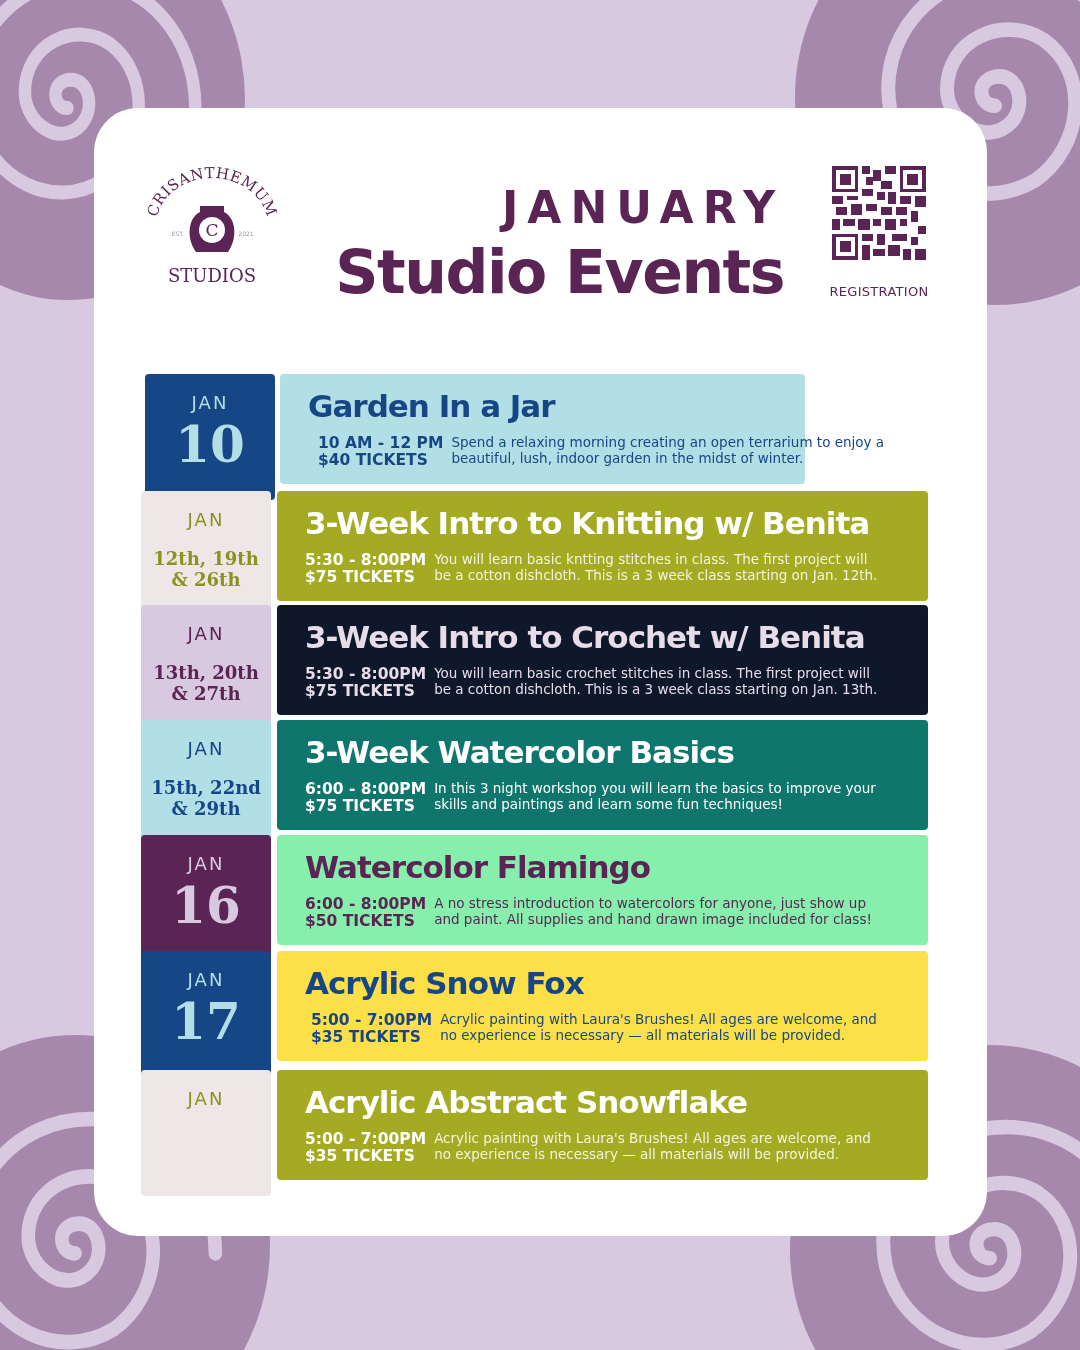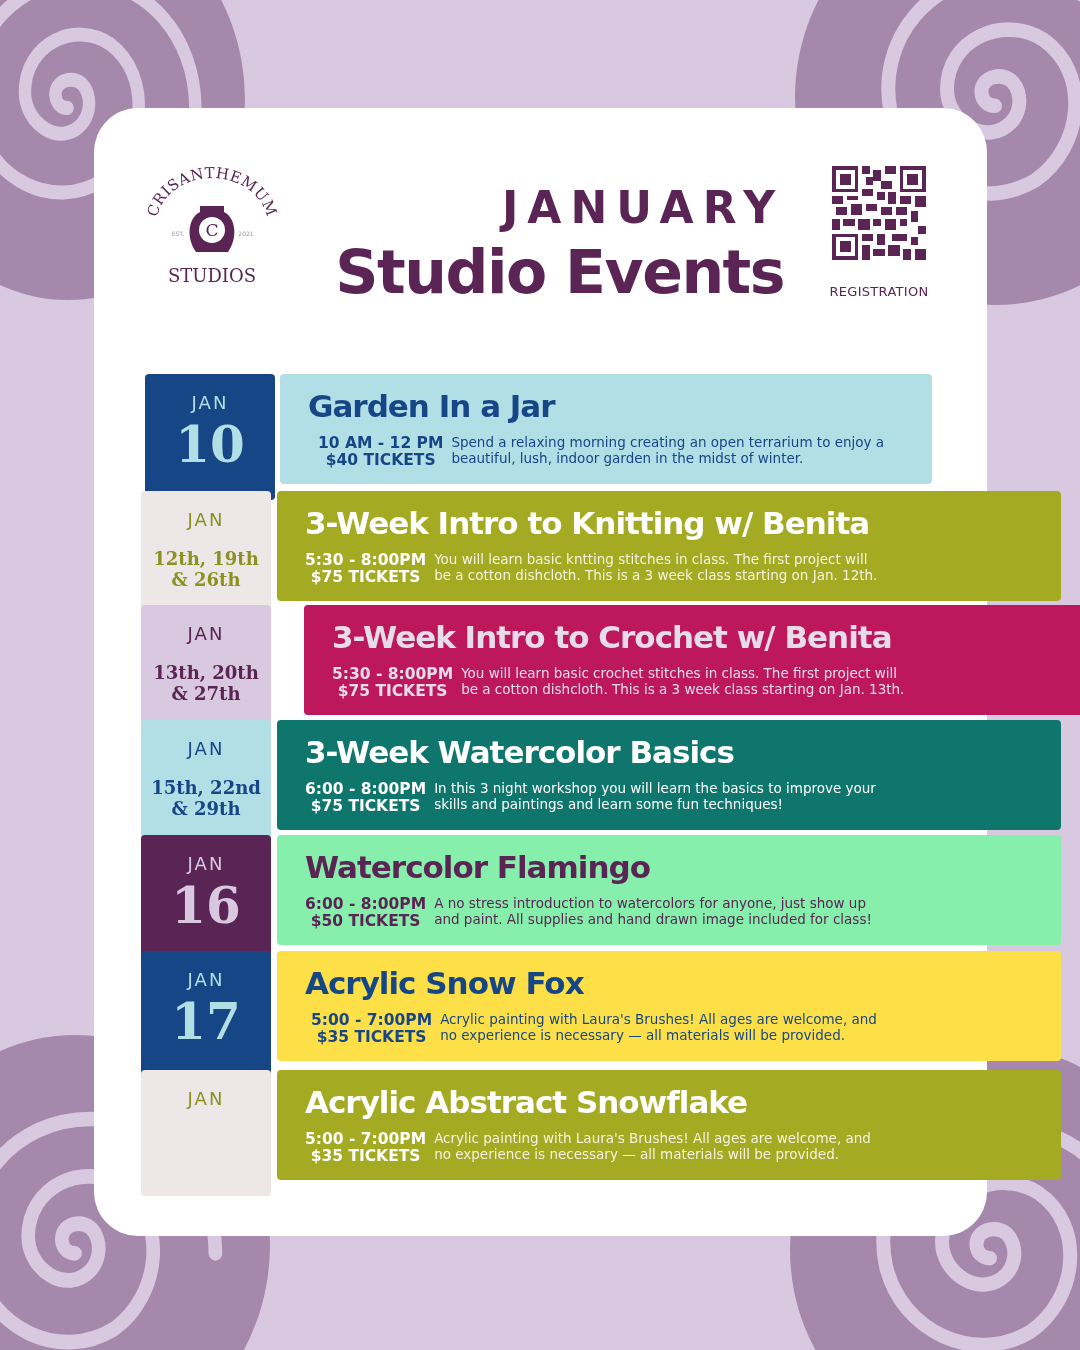--- a/index.html
+++ b/index.html
@@ -25,26 +25,26 @@
 
   .event { position: absolute; left: 47px; width: 791px; height: 110px; }
   .date-box {
     position: absolute; left: 0; top: 0; width: 130px; height: 126px; border-radius: 4px;
     text-align: center;
   }
   .date-mon { font-family: "DejaVu Sans", sans-serif; font-size: 18px; letter-spacing: 2px; margin-top: 18px; }
   .date-big { font-family: "DejaVu Serif", serif; font-weight: bold; font-size: 50px; line-height: 56px; margin-top: 4px; }
   .date-multi { font-family: "DejaVu Serif", serif; font-weight: bold; font-size: 18px; line-height: 21px; margin-top: 18px; }
   .info-box {
-    position: absolute; left: 136px; top: 0; width: 784px; height: 110px; border-radius: 4px;
+    position: absolute; left: 136px; top: 0; width: 651px; height: 110px; border-radius: 4px;
     padding: 12px 0 0 28px;
   }
   .ev-title { font-family: "DejaVu Sans", sans-serif; font-weight: bold; font-size: 31px; letter-spacing: -1px; line-height: 40px; white-space: nowrap; }
   .ev-row { display: flex; margin-top: 9px; }
-  .ev-meta { font-family: "DejaVu Sans", sans-serif; font-weight: bold; font-size: 15.5px; line-height: 16.5px; text-align: center; white-space: nowrap; }
+  .ev-meta { font-family: "DejaVu Sans", sans-serif; font-weight: bold; font-size: 15.5px; line-height: 16.5px; text-align: left; white-space: nowrap; }
   .ev-desc { font-family: "DejaVu Sans", sans-serif; font-size: 13.5px; line-height: 15.5px; margin-left: 8px; white-space: nowrap; }
 </style>
 </head>
 <body>
 
 <div class="bg-swirl" style="left:-110px; top:-100px; width:355px; height:400px;">
   <svg viewBox="0 0 100 100" preserveAspectRatio="none">
       <path d="M50 52 C46 52 45 46 50 45 C56 44 58 52 54 56 C48 62 38 56 38 48 C38 36 52 30 62 36 C74 44 72 62 60 70 C46 78 28 70 24 54 C20 36 34 20 54 20 C72 20 86 34 86 52" fill="none" stroke="#d8c9e0" stroke-width="3.5" stroke-linecap="round"></path>
     </svg>
 </div>
@@ -96,21 +96,21 @@
       <path d="M8 0h2v2h-2z M11 1h2v3h-2z M14 0h3v2h-3z M9 3h2v2h-2z M13 4h3v2h-3z M8 6h3v2h-3z M12 7h2v2h-2z M15 7h2v3h-2z M0 8h3v2h-3z M4 8h3v1h-3z M18 8h3v2h-3z M22 8h3v3h-3z M1 11h3v2h-3z M5 10h3v3h-3z M9 10h3v2h-3z M13 11h3v2h-3z M17 11h3v2h-3z M21 12h2v3h-2z M0 14h2v3h-2z M3 14h3v2h-3z M7 14h3v3h-3z M11 14h2v2h-2z M14 14h3v3h-3z M18 14h2v2h-2z M23 16h2v2h-2z M8 18h3v2h-3z M12 18h2v3h-2z M16 18h4v2h-4z M21 19h2v2h-2z M8 21h2v4h-2z M11 22h3v2h-3z M15 21h3v3h-3z M19 22h2v3h-2z M22 22h3v3h-3z"></path>
     </svg>
   </div>
   <div class="qr-label">REGISTRATION</div>
 
   <div class="event" style="top:266px; left:51px;">
     <div class="date-box" style="background:#174686; color:#b2dfe6;">
       <div class="date-mon">JAN</div>
       <div class="date-big">10</div>
     </div>
-    <div class="info-box" style="background:#b2dfe6; color:#174686; left:135px; width:652px;">
+    <div class="info-box" style="background:#b2dfe6; color:#174686; left:135px; width:525px;">
       <div class="ev-title">Garden In a Jar</div>
       <div class="ev-row" style="margin-left:10px;">
         <div class="ev-meta">
           <div>10 AM - 12 PM</div>
           <div>$40 TICKETS</div>
         </div>
         <div class="ev-desc">
           <div>Spend a relaxing morning creating an open terrarium to enjoy a</div>
           <div>beautiful, lush, indoor garden in the midst of winter.</div>
         </div>
@@ -142,21 +142,21 @@
   </div>
 
   <div class="event" style="top:497px;">
     <div class="date-box" style="background:#d8c9e0; color:#5a2554;">
       <div class="date-mon">JAN</div>
       <div class="date-multi">
         <div>13th, 20th</div>
         <div>&amp; 27th</div>
       </div>
     </div>
-    <div class="info-box" style="background:#be185d; color:#ffffff;margin-left:27px;">
+    <div class="info-box" style="background:#0f172a; color:#ffffff;">
       <div class="ev-title" style="color:#e6dcea;">3-Week Intro to Crochet w/ Benita</div>
       <div class="ev-row">
         <div class="ev-meta" style="color:#e6dcea;">
           <div>5:30 - 8:00PM</div>
           <div>$75 TICKETS</div>
         </div>
         <div class="ev-desc" style="color:#e6dcea;">
           <div>You will learn basic crochet stitches in class. The first project will</div>
           <div>be a cotton dishcloth. This is a 3 week class starting on Jan. 13th.</div>
         </div>

